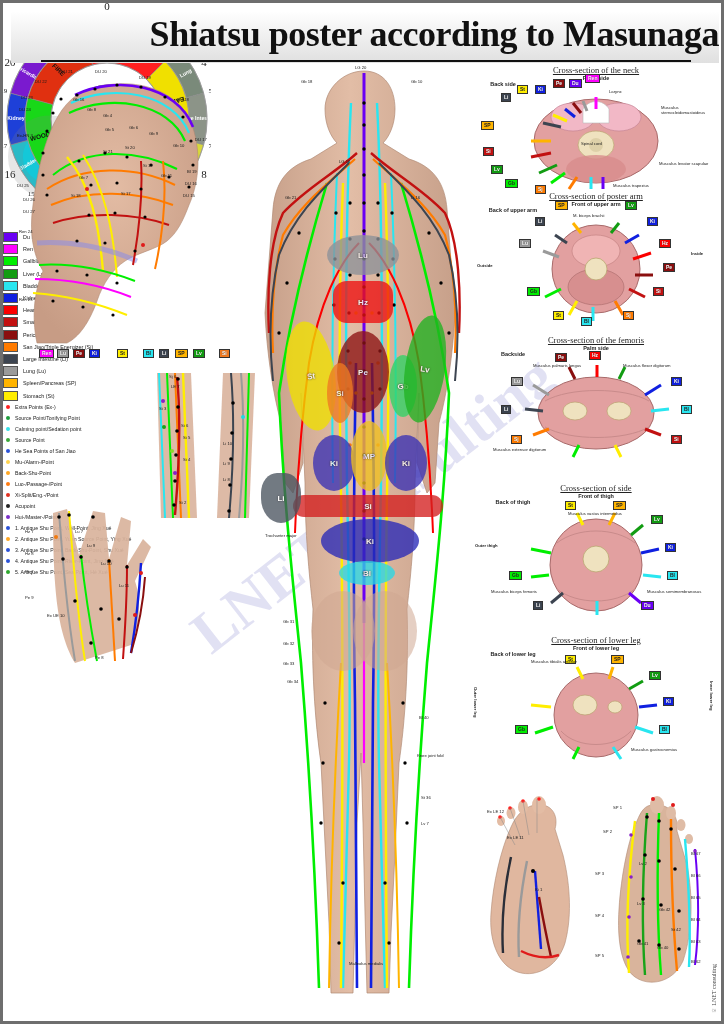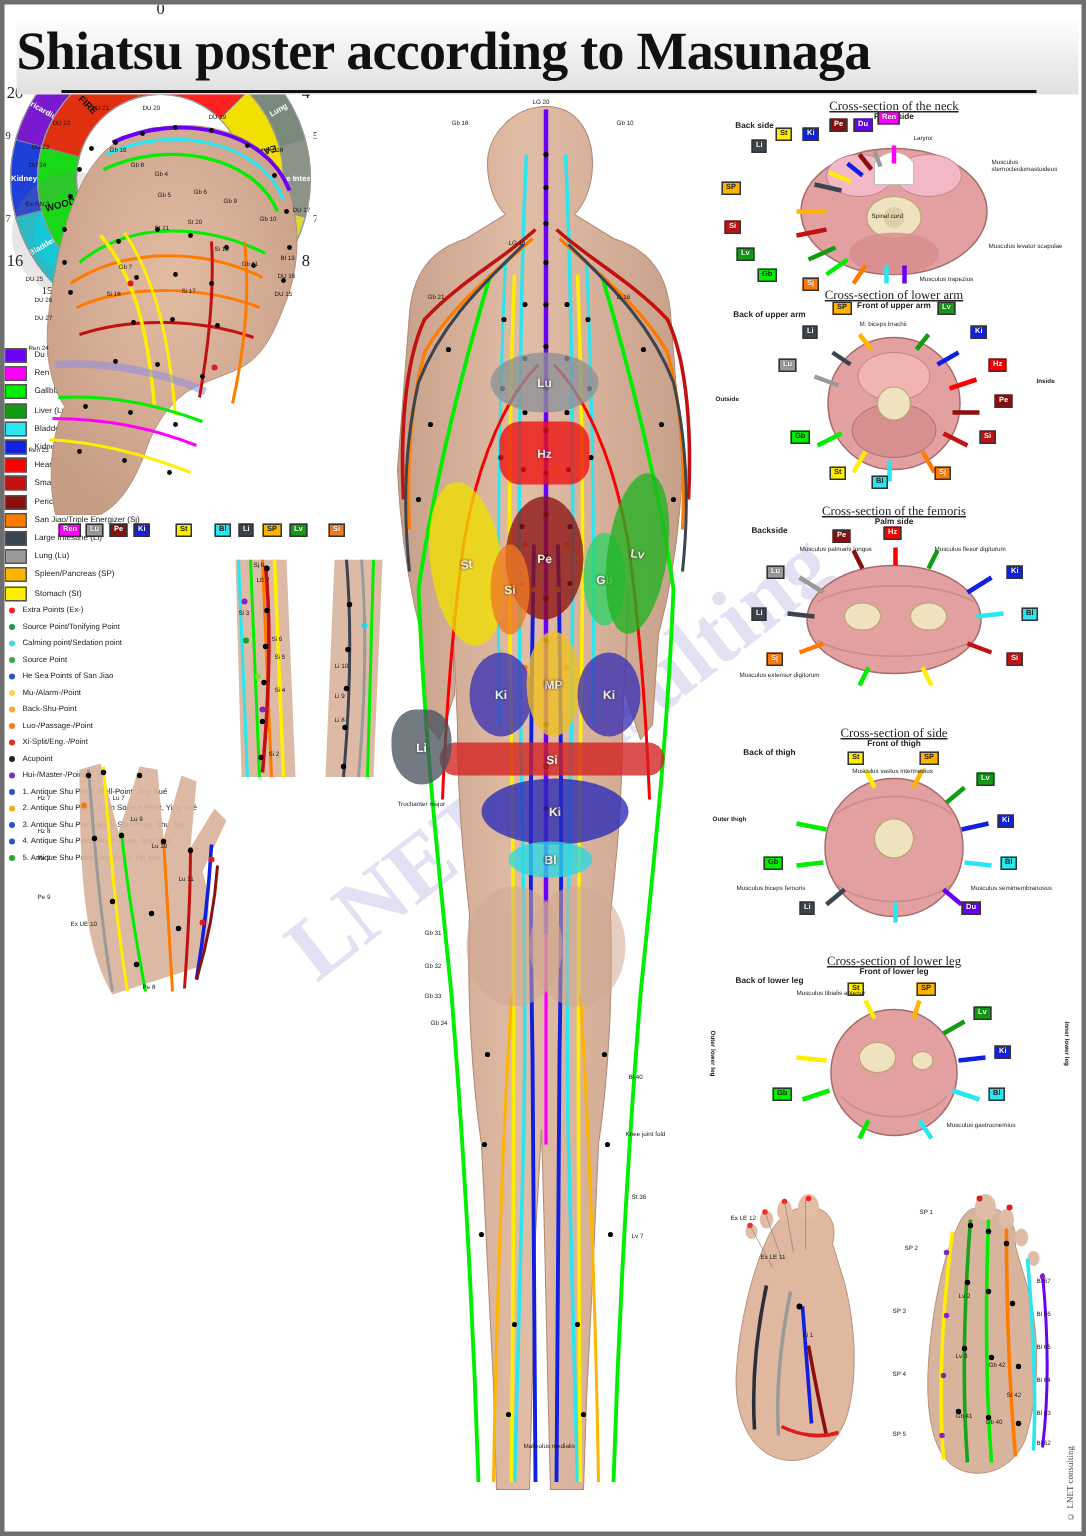--- a/index.html
+++ b/index.html
@@ -10,21 +10,21 @@
     position:relative; width:724px; height:1024px;
     background:#ffffff; overflow:hidden;
     border:3px solid #6e6e6e;
   }
   
   #title-bar{
     position:absolute; left:8px; top:8px; width:708px; height:52px;
     background:linear-gradient(#ffffff,#ececec 60%,#e0e0e0);
   }
   #title-text{
-    position:absolute; left:0; top:0; width:708px; text-align:left;
+    position:absolute; left:0; top:0; width:708px; text-align:right;
     font-family:"Liberation Serif", serif; font-weight:bold;
     font-size:36px; letter-spacing:-0.5px; color:#111;
     line-height:46px; white-space:nowrap;
   }
   #title-rule{
     position:absolute; left:30px; top:49px; width:650px; height:2px; background:#111;
   }
 
   
   .panel { position:absolute; }
@@ -497,21 +497,21 @@
     <div class="tag" style="left:62px;top:120px;background:#ff7b00;">Sj</div>
     <div class="pt-label" style="left:136px;top:24px;">Larynx</div>
     <div class="pt-label" style="left:188px;top:40px;width:52px;white-space:normal;">Musculus sternocleidomastoideus</div>
     <div class="pt-label" style="left:108px;top:76px;">Spinal cord</div>
     <div class="pt-label" style="left:186px;top:96px;width:52px;white-space:normal;">Musculus levator scapulae</div>
     <div class="pt-label" style="left:140px;top:118px;">Musculus trapezius</div>
     <div class="sect-sub" style="left:84px;top:120px;width:60px;">Back side</div>
   </div>
 
   <div class="panel" style="left:470px;top:188px;width:246px;height:142px;">
-    <div class="sect-title" style="left:0;top:0;width:246px;">Cross-section of lower arm</div>
+    <div class="sect-title" style="left:0;top:0;width:246px;">Cross-section of poster arm</div>
     <div class="sect-sub" style="left:0;top:11px;width:246px;">Front of upper arm</div>
     <svg width="246" height="120" viewBox="0 0 246 120" style="position:absolute;left:0;top:20px;">
       <circle cx="123" cy="58" r="44" fill="#e2a0a0" stroke="#a86a6a" stroke-width="1"></circle>
       <ellipse cx="123" cy="40" rx="24" ry="16" fill="#f0b4b4" stroke="#c07d7d" stroke-width=".6"></ellipse>
       <ellipse cx="123" cy="76" rx="28" ry="18" fill="#d78f8f" stroke="#a86a6a" stroke-width=".6"></ellipse>
       <circle cx="123" cy="58" r="11" fill="#efe2bf" stroke="#b9a470" stroke-width=".8"></circle>
       <g stroke-width="3" fill="none">
         <line x1="100" y1="12" x2="108" y2="22" stroke="#ffb400"></line>
         <line x1="82" y1="24" x2="94" y2="32" stroke="#3c4450"></line>
         <line x1="70" y1="40" x2="86" y2="46" stroke="#9a9a9a"></line>

